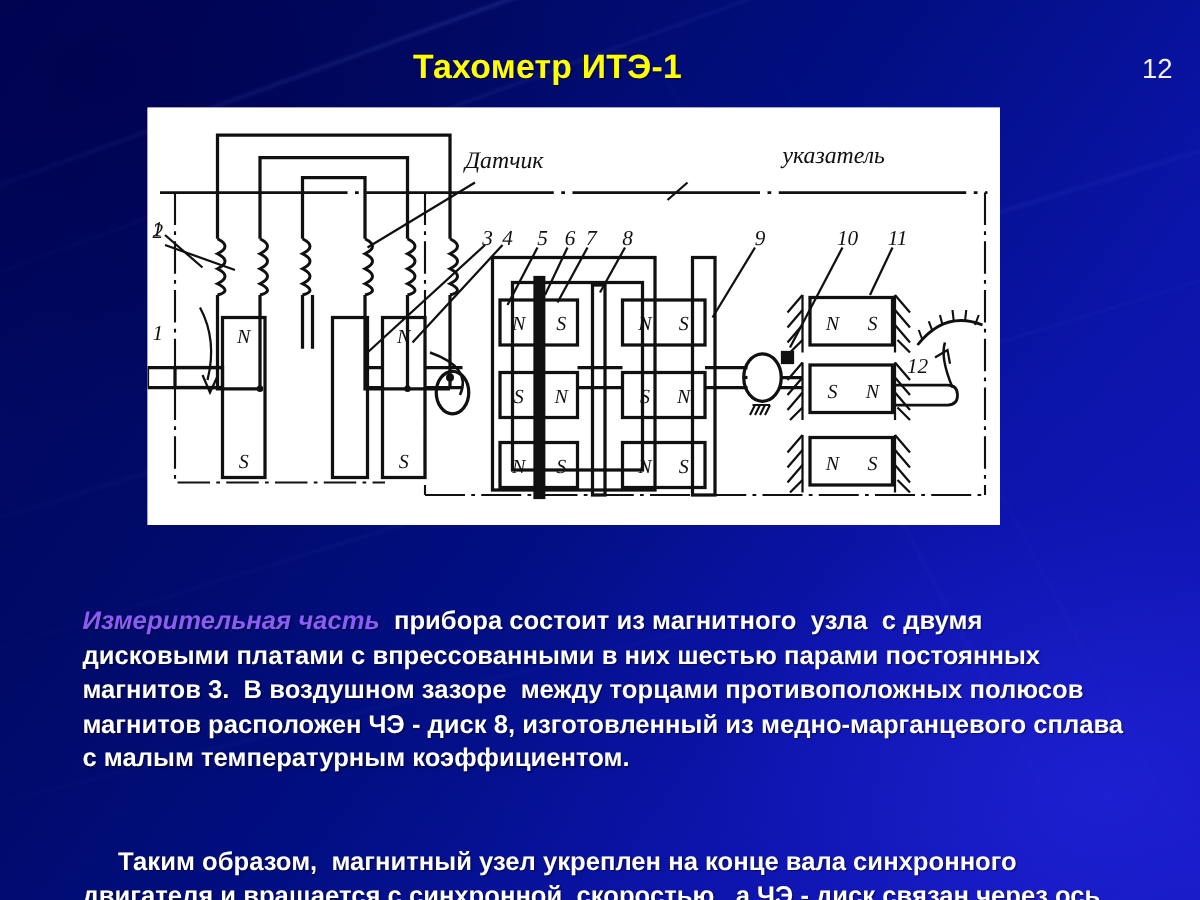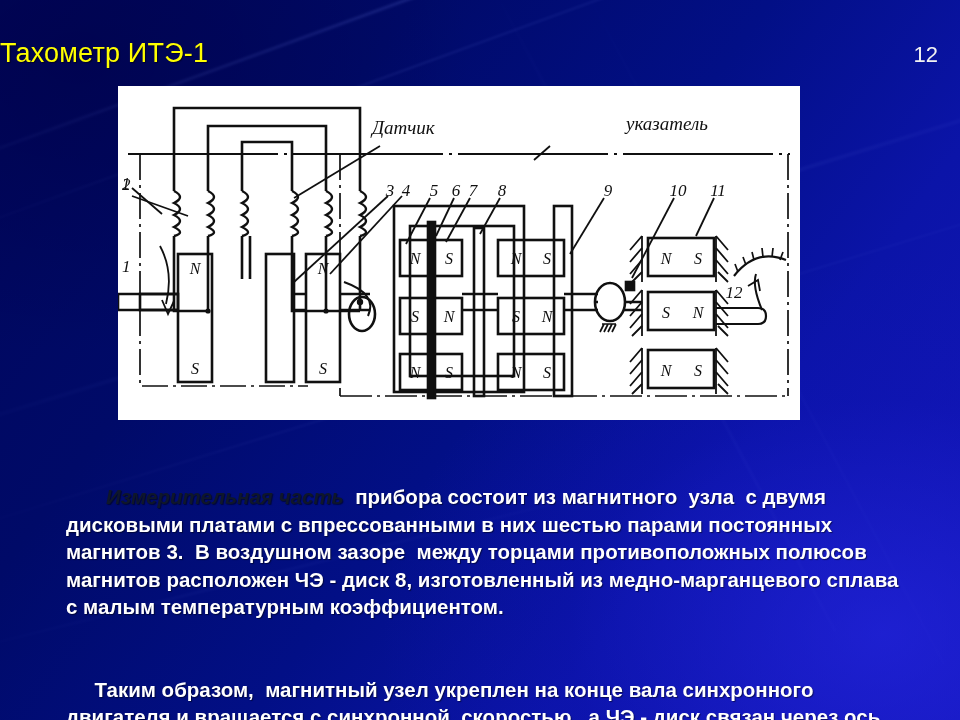--- a/index.html
+++ b/index.html
@@ -22,22 +22,23 @@
   .s2 { left:-120px; top:260px; width:1250px; height:2px;  transform:rotate(-20deg); opacity:.7; }
   .s3 { left:-140px; top:455px; width:1350px; height:4px;  transform:rotate(-17deg); opacity:.55; }
   .s4 { left:-140px; top:560px; width:1350px; height:2px;  transform:rotate(-17deg); opacity:.5; }
   .s5 { left:480px;  top:-40px; width:760px;  height:3px;  transform:rotate(62deg); opacity:.35; }
   .s6 { left:560px;  top:-60px; width:820px;  height:2px;  transform:rotate(62deg); opacity:.3; }
   .s7 { left:-80px;  top:660px; width:700px;  height:3px;  transform:rotate(-14deg); opacity:.3; }
 
   
   #slide-title {
     position: absolute; left: 0; top: 38px; width: 876px;
+    text-align: center;
     color: #ffff00;
-    font-size: 27px; font-weight: normal;
+    font-size: 27px; font-weight: bold;
     letter-spacing: .2px;
     text-shadow: 1px 1px 1px rgba(0,0,0,.55);
   }
   #page-number {
     position: absolute; right: 22px; top: 42px;
     color: #f2f2f2; font-size: 22px;
   }
 
   
   #figure-panel {
@@ -265,15 +266,15 @@
     </g>
 
     <g fill="#101010" font-family="'Liberation Serif', serif" font-style="italic" font-size="17">
       <text x="4" y="104">2</text>
       <text x="4" y="186">1</text>
     </g>
   </svg>
 </div>
 
 <div id="body-text">
-  <p><span class="lead" style="color: #0f172a; margin-left: 40px;">Измерительная часть</span><span>  прибора состоит из магнитного  узла  с двумя дисковыми платами с впрессованными в них шестью парами постоянных магнитов 3.  В воздушном зазоре  между торцами противоположных полюсов магнитов расположен ЧЭ - диск 8, изготовленный из медно-марганцевого сплава с малым температурным коэффициентом.</span></p>
+  <p><span class="lead" style="color: #8b5cf6;">Измерительная часть</span><span>  прибора состоит из магнитного  узла  с двумя дисковыми платами с впрессованными в них шестью парами постоянных магнитов 3.  В воздушном зазоре  между торцами противоположных полюсов магнитов расположен ЧЭ - диск 8, изготовленный из медно-марганцевого сплава с малым температурным коэффициентом.</span></p>
   <p>     Таким образом,  магнитный узел укреплен на конце вала синхронного  двигателя и вращается с синхронной  скоростью,  а ЧЭ - диск связан через ось  со стрелкой 12, перемещающейся по шкале.</p>
 </div>
 
 </body></html>

